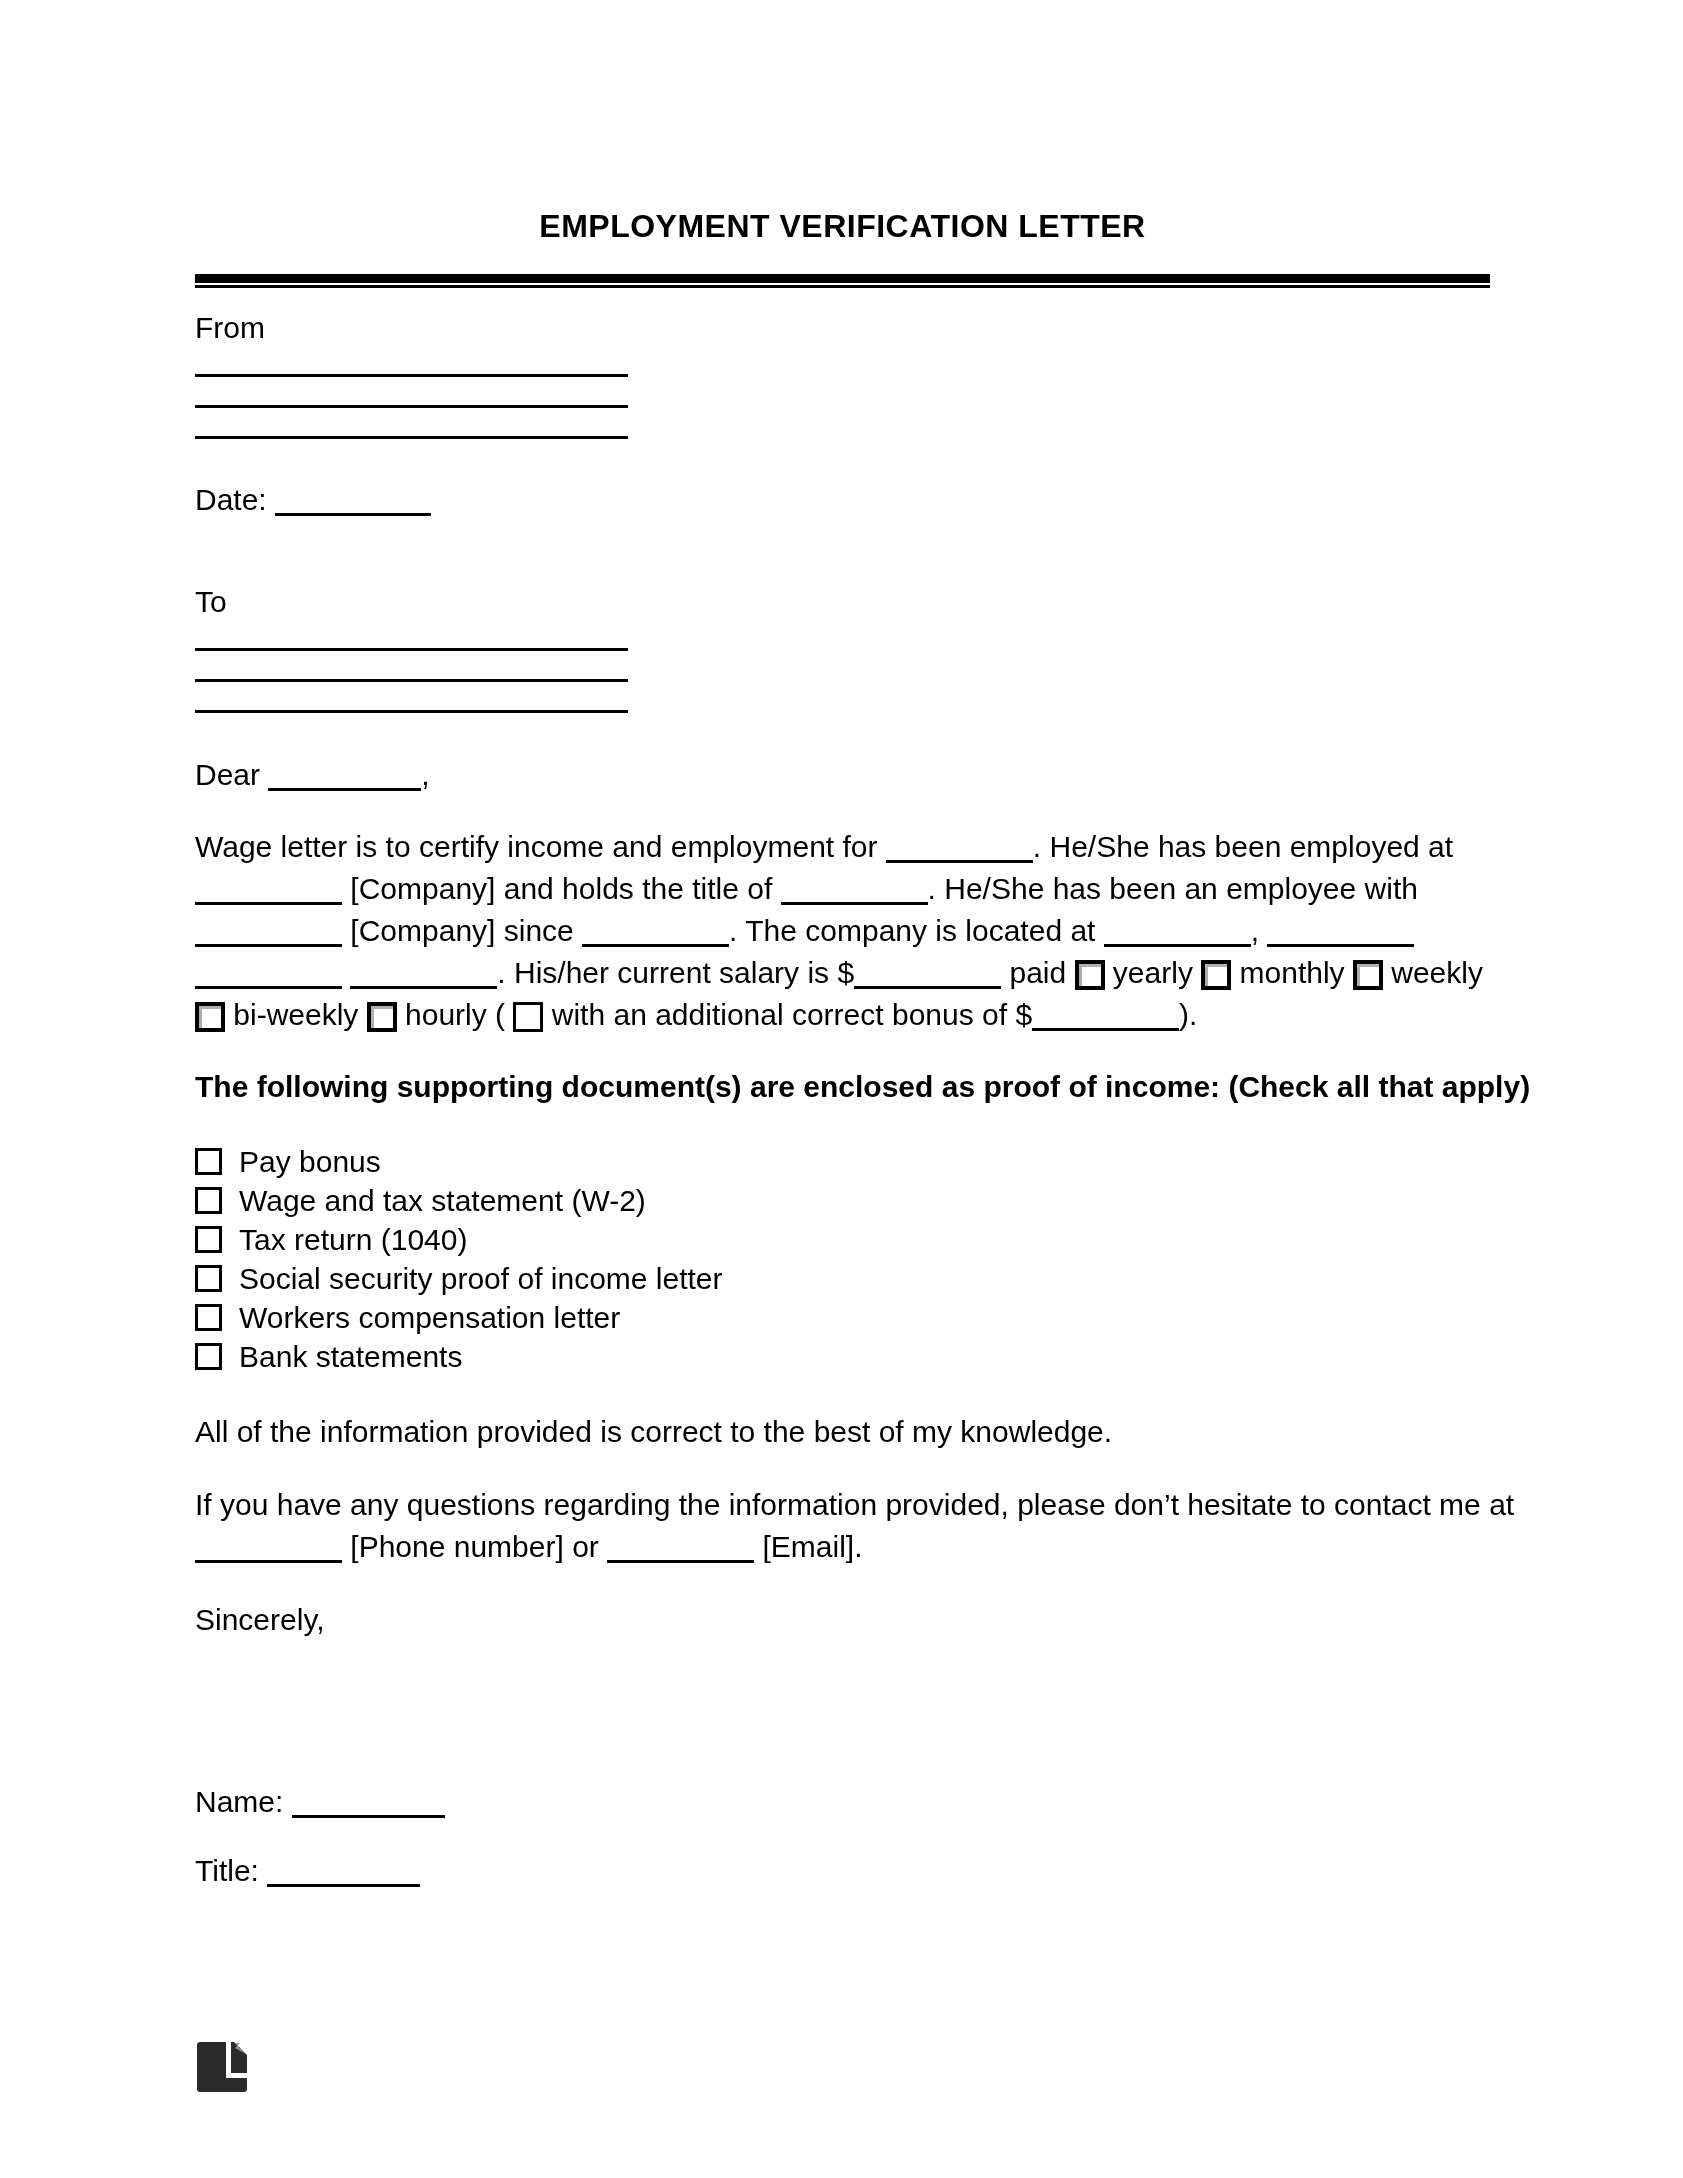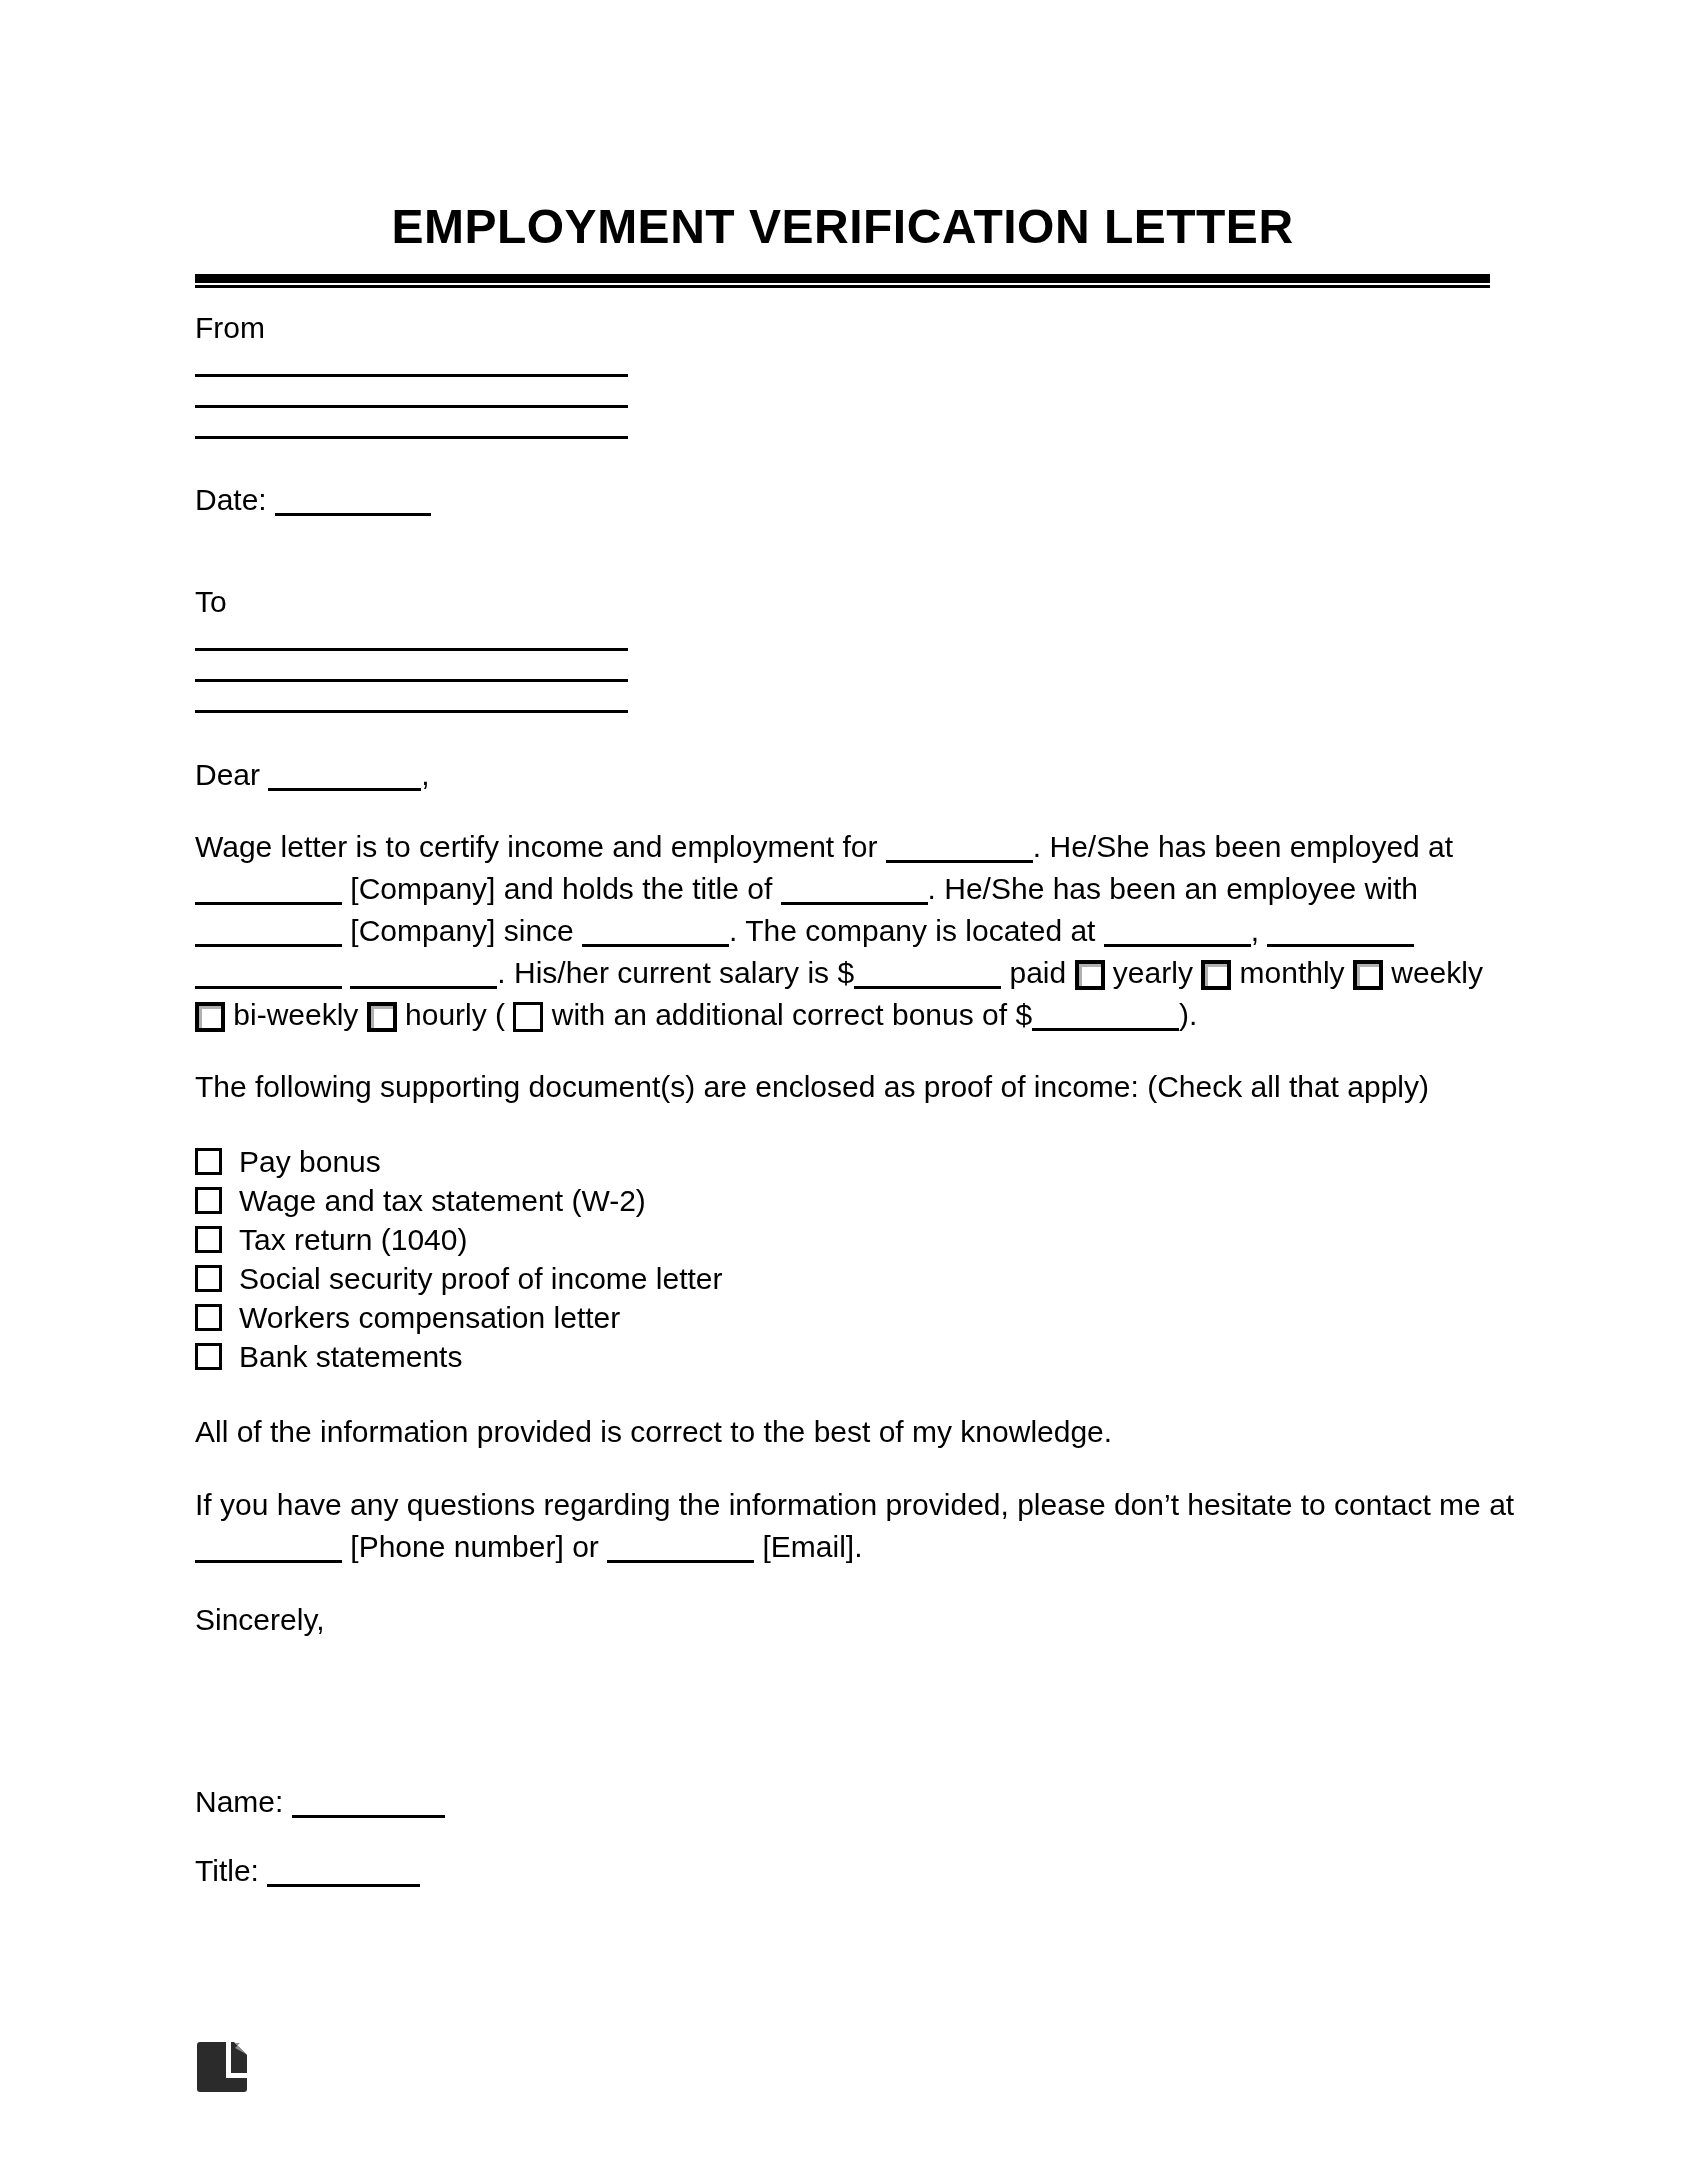--- a/index.html
+++ b/index.html
@@ -9,21 +9,21 @@
     background:#ffffff;
     box-sizing:border-box;
     padding:203px 193px 0 195px;
     font-family:"Liberation Sans","DejaVu Sans",sans-serif;
     color:#000;
     font-size:30px;
     overflow:hidden;
   }
   .title{
     margin:0;
-    font-size:48px;
+    font-size:32px;
     font-weight:bold;
     line-height:47px;
     text-align:center;
     letter-spacing:0.5px;
     white-space:pre;
   }
   .rule{margin-top:24px;}
   .rule .bar{height:9px;background:#000;}
   .rule .thin{margin-top:2px;height:3px;background:#000;}
 
@@ -48,21 +48,21 @@
     width:147px;height:2px;
     border-bottom:3px solid #000;
     vertical-align:-6px;
   }
   .blank.w158{width:156px;}
   .blank.w155{width:153px;}
 
   .para{line-height:42px;}
   .para .t-line{white-space:pre;}
   .intro{margin-top:35px;}
-  .following{margin-top:30px;white-space:pre;}
+  .following{margin-top:30px;white-space:pre;font-weight:bold;}
   .affirm{margin-top:35px;white-space:pre;}
   .contact{margin-top:31px;}
   .sincerely{margin-top:31px;white-space:pre;}
 
   .cb{
     display:inline-block;
     box-sizing:border-box;
     width:30px;height:30px;
     border:3px solid #000;
     background:#fff;

